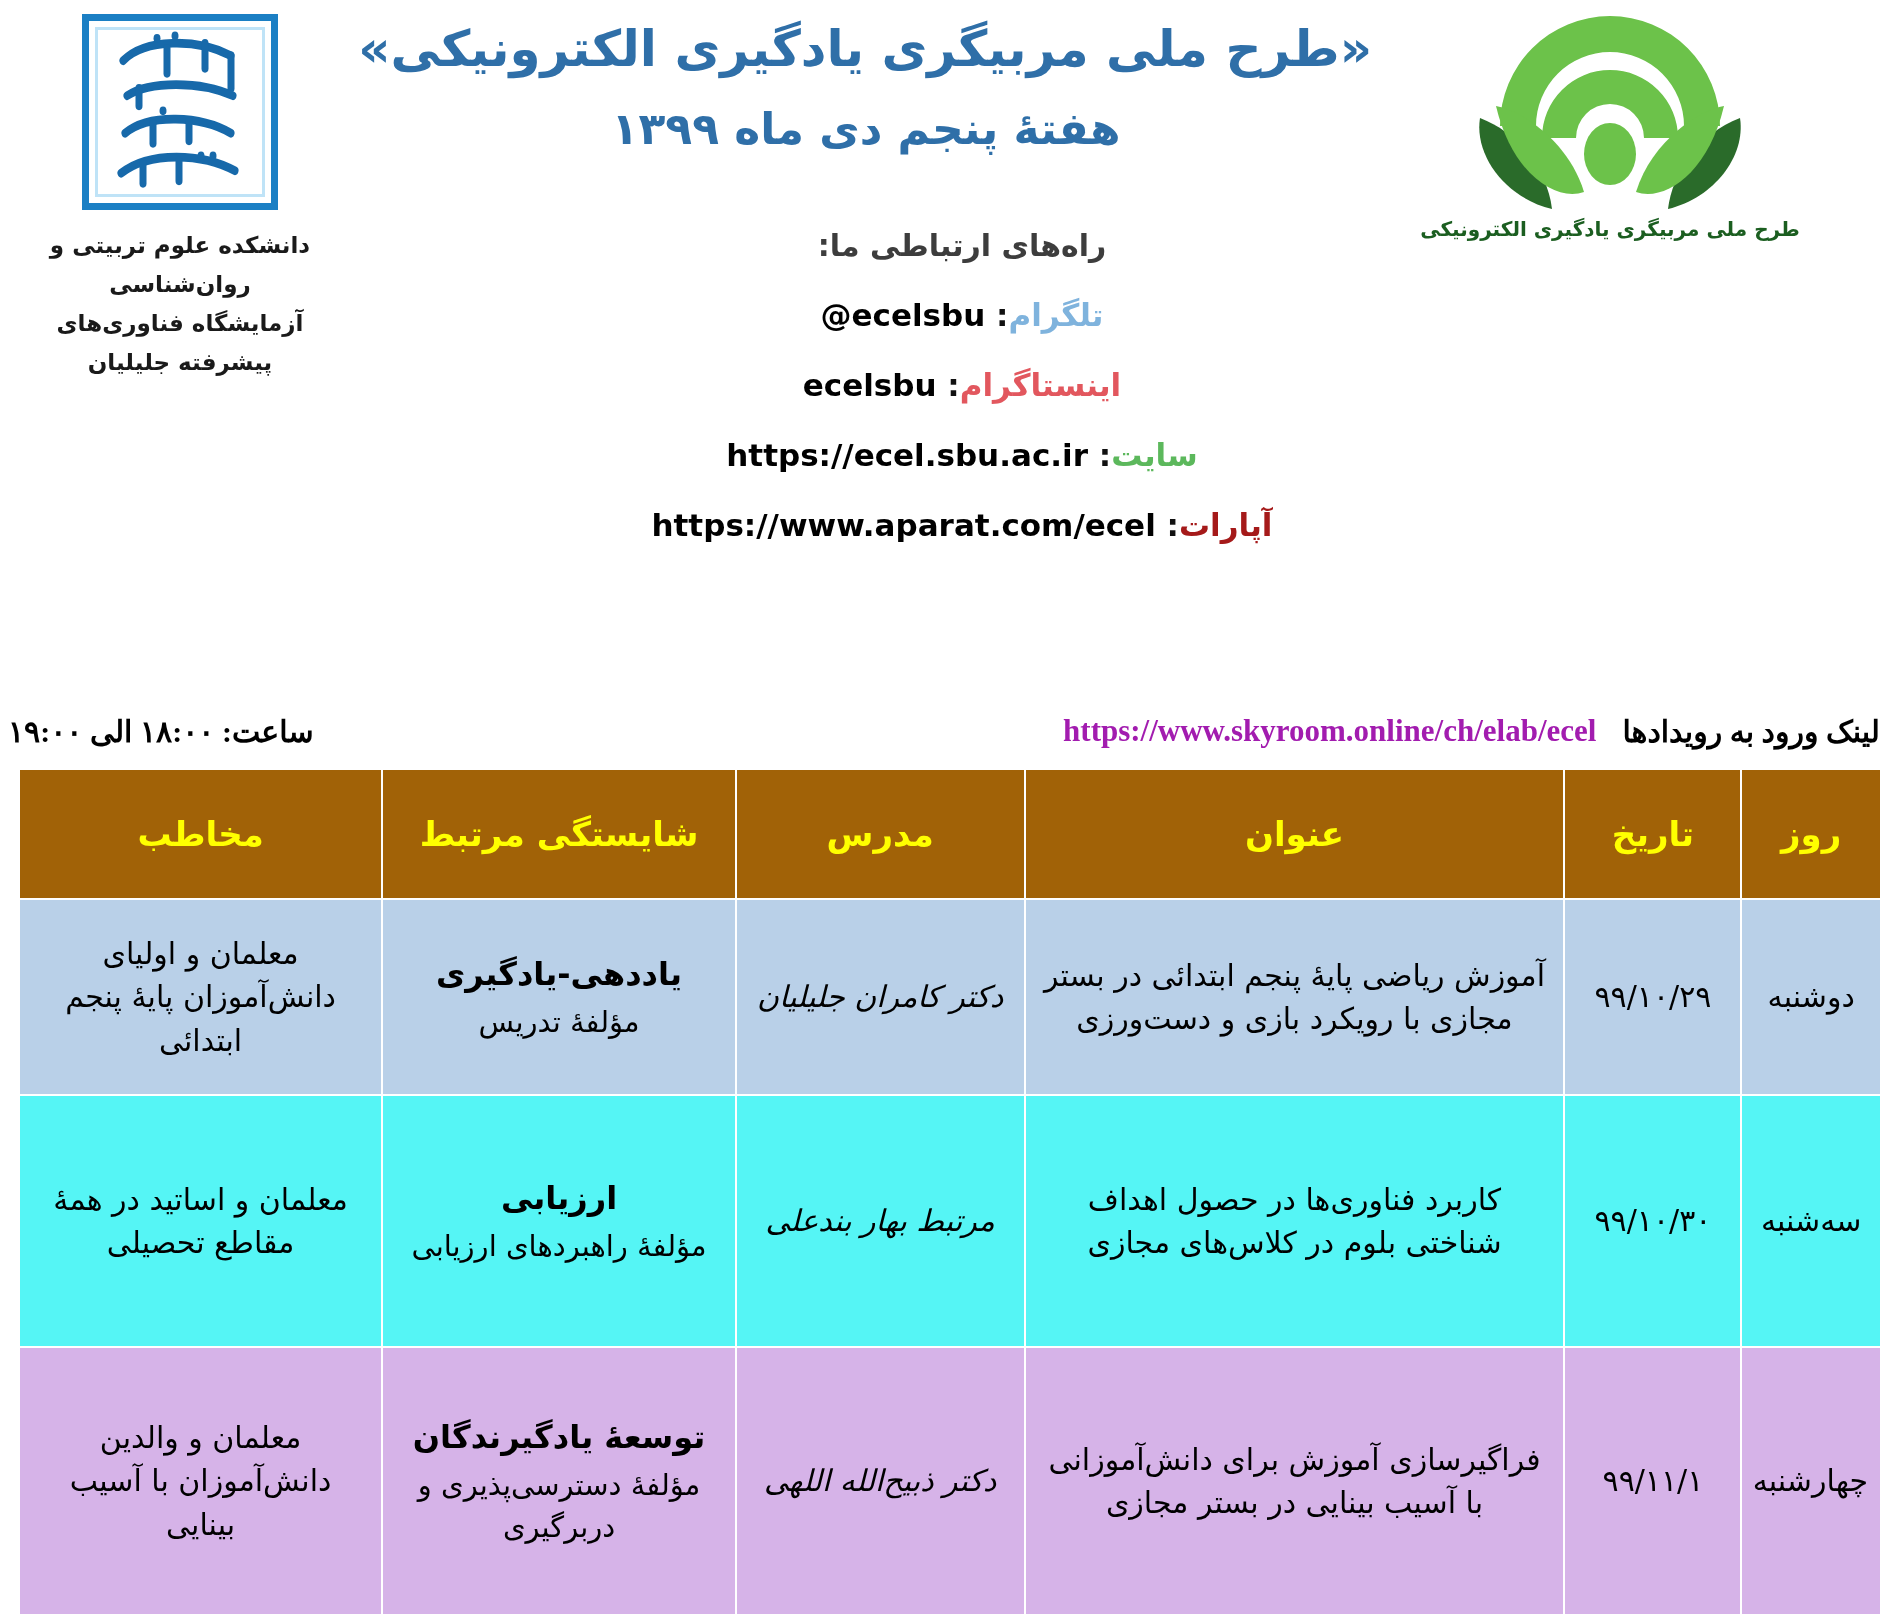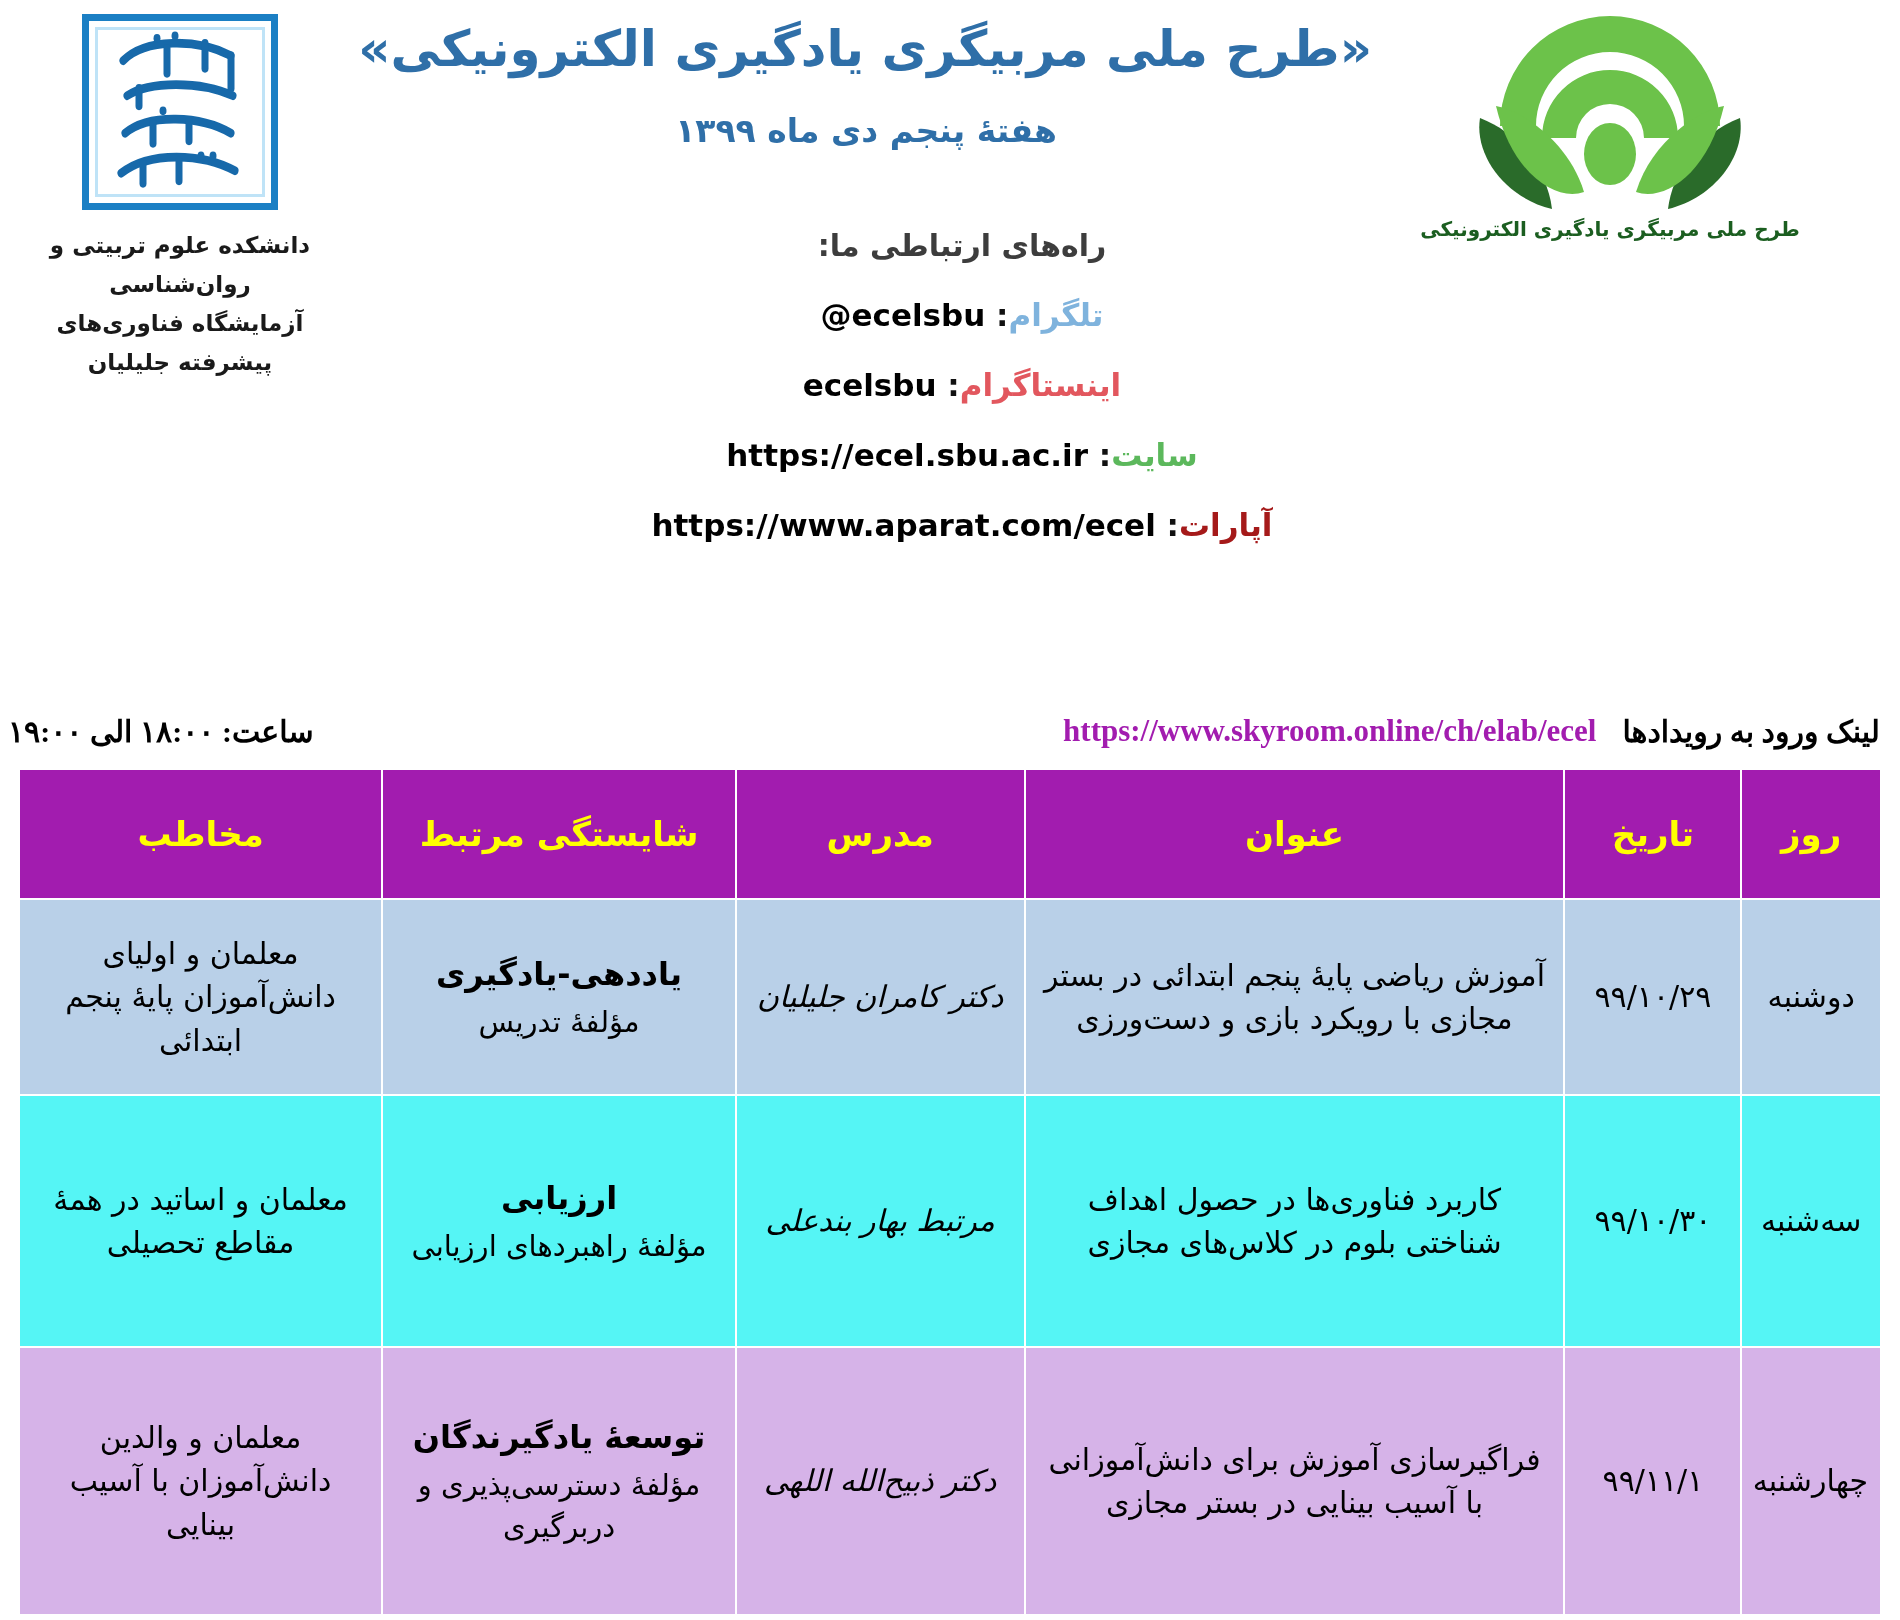--- a/index.html
+++ b/index.html
@@ -77,23 +77,23 @@
     text-align: center;
   }
   .main-title {
     color: #2f6fa8;
     font-size: 50px;
     font-weight: bold;
     line-height: 1.25;
     white-space: nowrap;
   }
   .sub-title {
-    margin-top: 30px;
+    margin-top: 22px;
     color: #2f6fa8;
-    font-size: 33px;
+    font-size: 44px;
     font-weight: bold;
   }
 
   
   .ecel-block {
     position: absolute;
     right: 10px;
     top: 6px;
     width: 560px;
     text-align: center;
@@ -194,21 +194,21 @@
     top: 768px;
     bottom: 8px;
   }
   table.sched {
     width: 100%;
     border-collapse: collapse;
     table-layout: fixed;
     direction: rtl;
   }
   table.sched th {
-    background: #a21caf;
+    background: #a16207;
     color: #ffff00;
     font-size: 34px;
     font-weight: bold;
     height: 130px;
     vertical-align: middle;
     text-align: center;
     border: 2px solid #ffffff;
   }
   table.sched td {
     border: 2px solid #ffffff;

